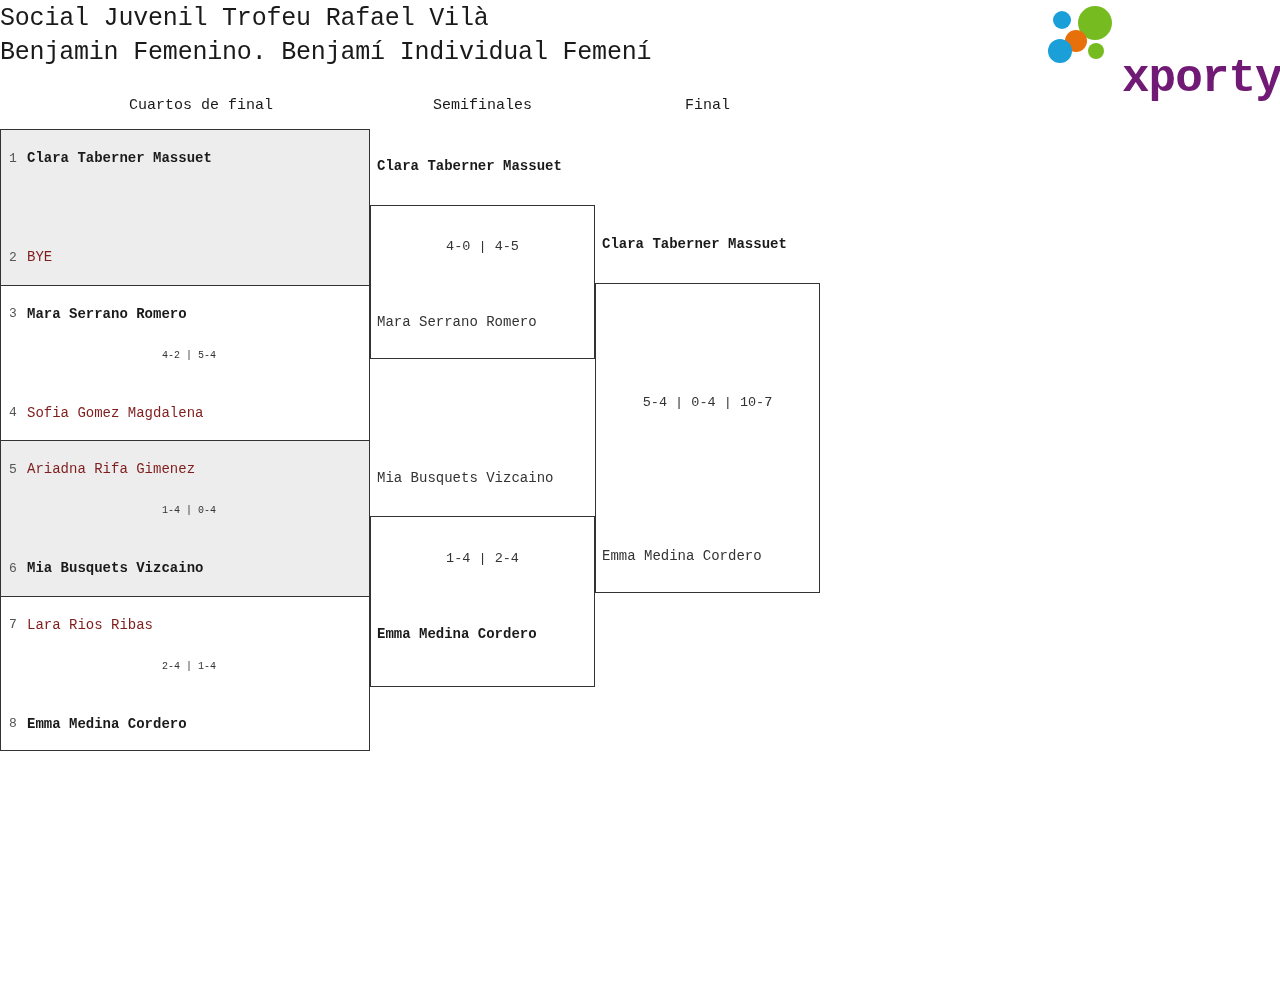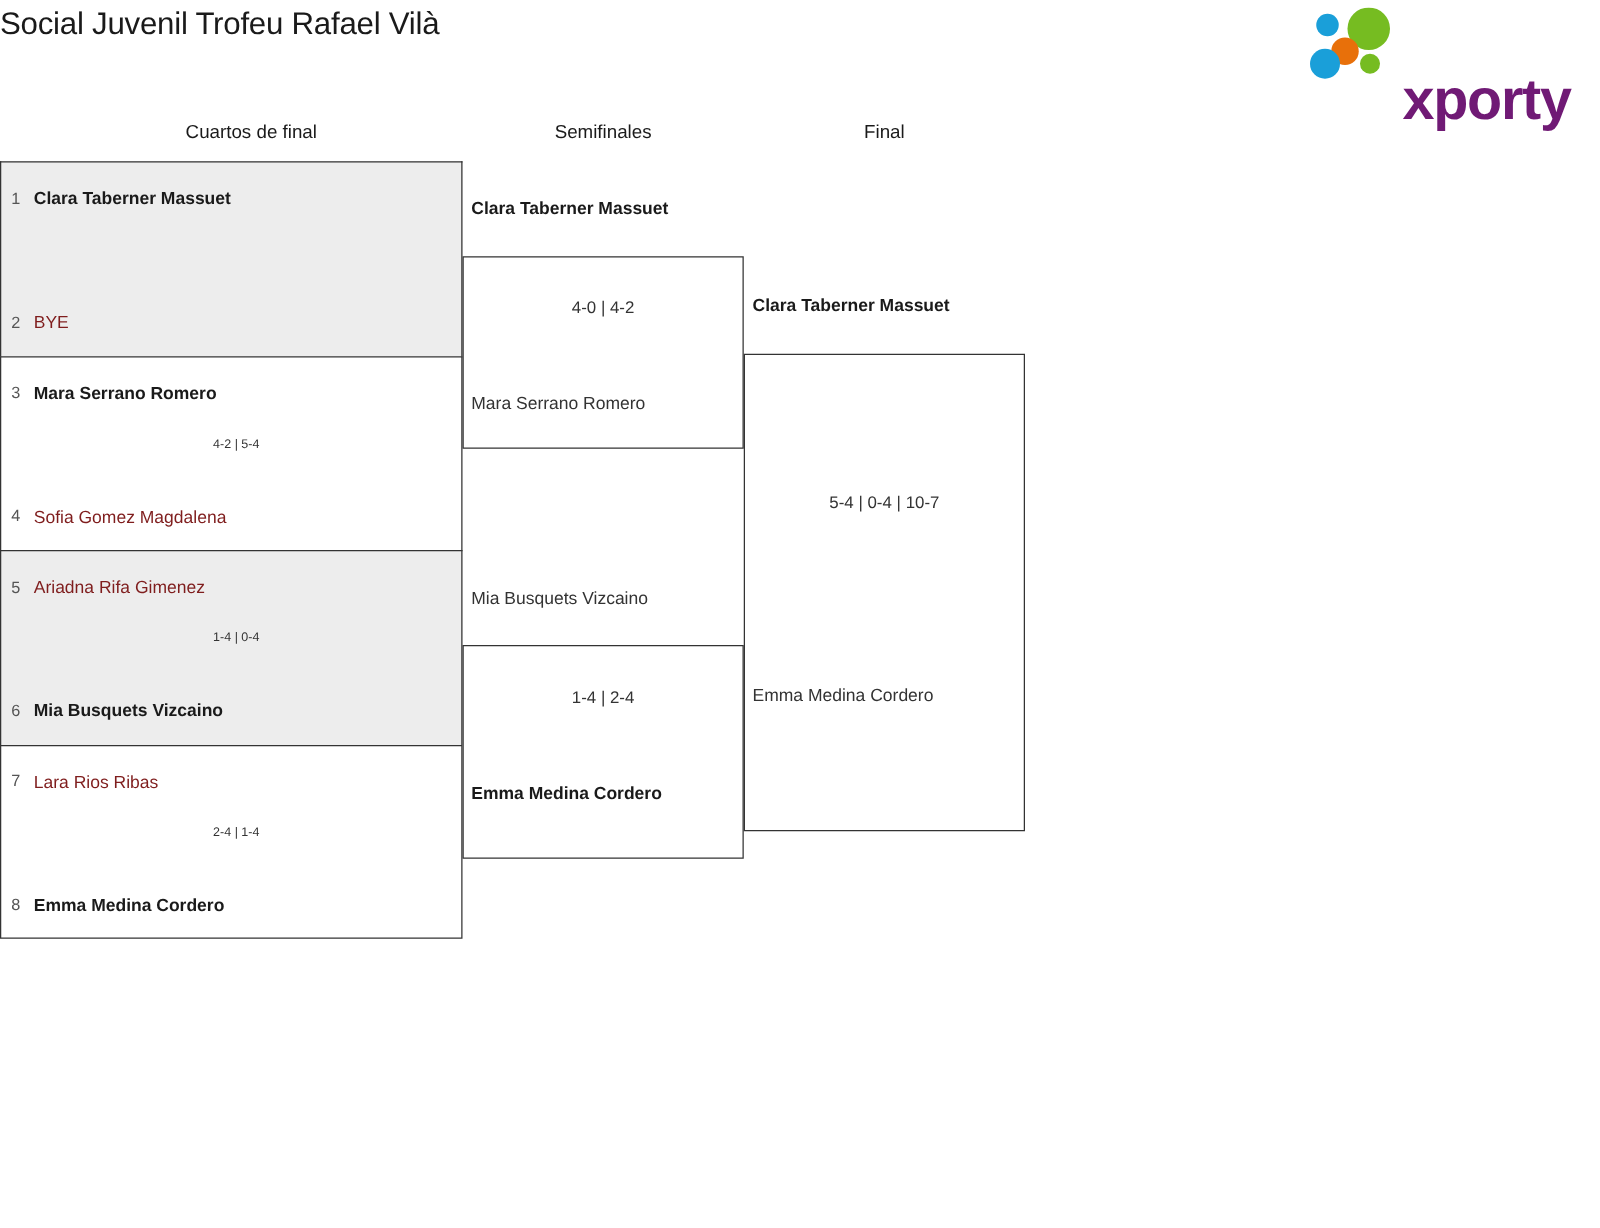--- a/index.html
+++ b/index.html
@@ -3,21 +3,21 @@
 <meta charset="utf-8">
 <style>
   * { box-sizing: border-box; margin: 0; padding: 0; }
   html, body {
     width: 1280px; height: 982px;
     background: #ffffff;
     font-family: "Liberation Sans", sans-serif;
     color: #1a1a1a;
     overflow: hidden;
   }
-  .page { position: relative; width: 1280px; height: 982px; }
+  .page { position: relative; width: 1280px; height: 982px; font-family: Liberation Mono, monospace; }
 
   
   .title-block { position: absolute; left: 0; top: 2px; width: 900px; }
   .title-line {
     font-size: 25px; font-weight: 400; line-height: 34px;
     color: #1a1a1a; letter-spacing: -0.2px; white-space: nowrap;
   }
 
   
   .logo { position: absolute; left: 1048px; top: 6px; width: 228px; height: 62px; }
@@ -75,20 +75,21 @@
     font-size: 13.5px; color: #333333; transform: translateY(-50%);
   }
 </style>
 </head>
 <body>
 
 <div class="page">
 
   <div class="title-block">
     <div class="title-line">Social Juvenil Trofeu Rafael Vilà</div>
+    <div class="title-line">Benjamin Femenino. Benjamí Individual Femení</div>
   </div>
 
   <div class="logo">
     <svg class="logo-dots" viewBox="0 0 72 58">
       <circle cx="14" cy="14" r="9" fill="#1a9fd9"></circle>
       <circle cx="47" cy="17" r="17" fill="#76bc21"></circle>
       <circle cx="28" cy="35" r="11" fill="#e8700a"></circle>
       <circle cx="12" cy="45" r="12" fill="#1a9fd9"></circle>
       <circle cx="48" cy="45" r="8" fill="#76bc21"></circle>
     </svg>
@@ -147,32 +148,32 @@
         <span class="qf-seed">8</span>
         <span class="qf-name winner">Emma Medina Cordero</span>
       </div>
     </div>
   </div>
 
   <div>
 
     <div class="adv-name winner" style="left:377px; top:158px;">Clara Taberner Massuet</div>
     <div class="score-box" style="left:370px; top:205px; width:225px; height:154px;">
-      <div class="score-txt" style="top:40px;">4-0 | 4-2</div>
+      <div class="score-txt" style="top:40px;">4-0 | 4-5</div>
     </div>
     <div class="adv-name" style="left:377px; top:314px;">Mara Serrano Romero</div>
 
     <div class="adv-name" style="left:377px; top:470px;">Mia Busquets Vizcaino</div>
     <div class="score-box" style="left:370px; top:516px; width:225px; height:171px;">
       <div class="score-txt" style="top:41px;">1-4 | 2-4</div>
     </div>
     <div class="adv-name winner" style="left:377px; top:626px;">Emma Medina Cordero</div>
   </div>
 
   <div>
     <div class="adv-name winner" style="left:602px; top:236px;">Clara Taberner Massuet</div>
-    <div class="score-box" style="left:595px; top:283px; width:225px; height:382px;">
+    <div class="score-box" style="left:595px; top:283px; width:225px; height:310px;">
       <div class="score-txt" style="top:118px;">5-4 | 0-4 | 10-7</div>
     </div>
     <div class="adv-name" style="left:602px; top:548px;">Emma Medina Cordero</div>
   </div>
 
 </div>
 
 </body></html>

